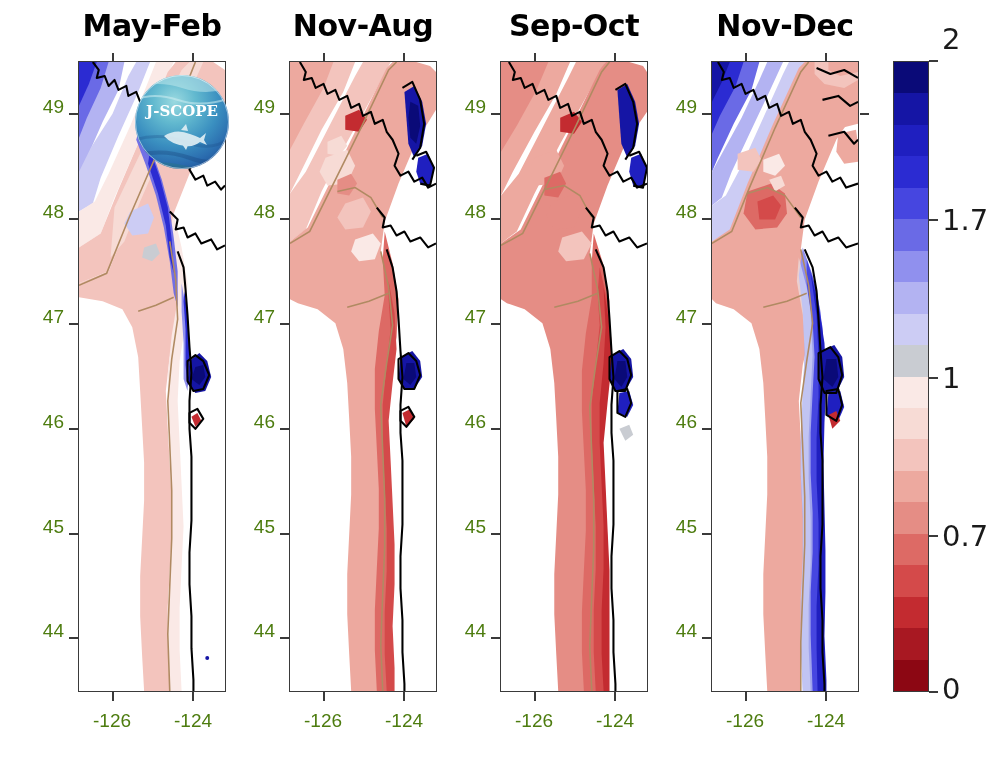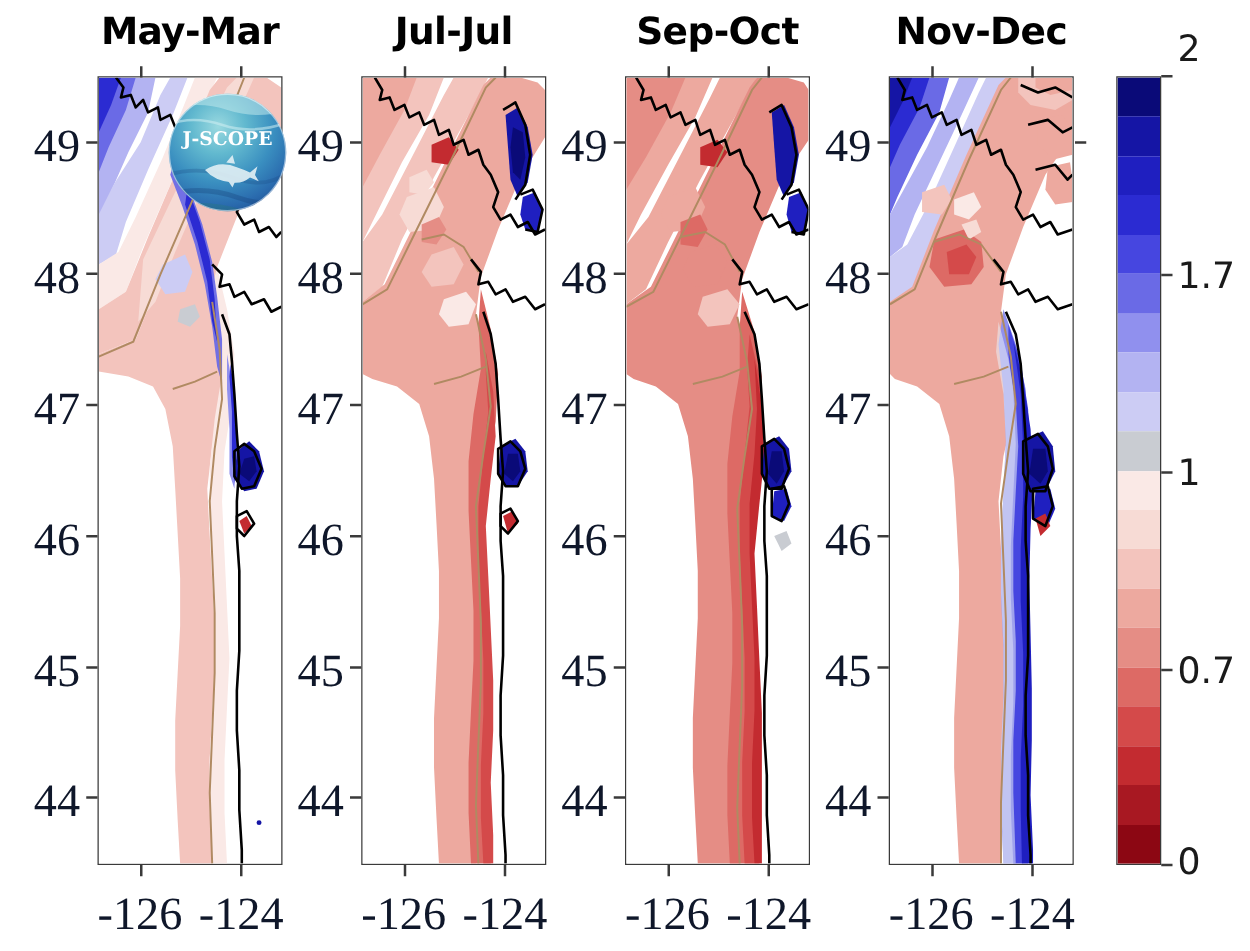--- a/index.html
+++ b/index.html
@@ -10,22 +10,22 @@
   .panel-title{
     position:absolute;font-weight:bold;font-size:30px;color:#000;
     text-align:center;white-space:nowrap;letter-spacing:-0.5px;
     font-family:"DejaVu Sans","Liberation Sans",sans-serif;
   }
   .map-panel{position:absolute;box-sizing:border-box;
     border:1.6px solid #3a3a3a;background:#ffffff;overflow:hidden;}
   .map-panel svg{display:block;width:100%;height:100%;}
 
   .tick-label{
-    position:absolute;font-size:37px;color:#0f172a;white-space:nowrap;
-    font-family:Liberation Serif, serif;
+    position:absolute;font-size:19px;color:#4d7c0f;white-space:nowrap;
+    font-family:Liberation Sans, sans-serif;
   }
   .ylabel{text-align:right;}
   .xlabel{text-align:center;}
 
   .tick-mark{position:absolute;background:#3a3a3a;}
   .tick-y{width:9px;height:1.8px;}
   .tick-x{width:1.8px;height:9px;}
 
   .cbar{position:absolute;box-sizing:border-box;border:1.6px solid #3a3a3a;
         overflow:hidden;}
@@ -36,22 +36,22 @@
 
   .logo{position:absolute;border-radius:50%;overflow:hidden;
         display:flex;align-items:center;justify-content:flex-start;}
   .logo svg{display:block;}
 </style>
 </head>
 <body>
 
 <div class="figure">
 
-  <div class="panel-title" style="left:78px;top:8px;width:148px;">May-Mar</div>
-  <div class="panel-title" style="left:289px;top:8px;width:148px;">Jul-Jul</div>
+  <div class="panel-title" style="left:78px;top:8px;width:148px;">May-Feb</div>
+  <div class="panel-title" style="left:289px;top:8px;width:148px;">Nov-Aug</div>
   <div class="panel-title" style="left:500px;top:8px;width:148px;">Sep-Oct</div>
   <div class="panel-title" style="left:711px;top:8px;width:148px;">Nov-Dec</div>
 
   <div class="map-panel" style="left:78px;top:61px;width:148px;height:631px;">
     <svg viewBox="0 0 148 631" preserveAspectRatio="none">
       <defs>
         <clipPath id="clipA">
             <rect x="0" y="0" width="148" height="631"></rect>
           </clipPath>
       </defs>

